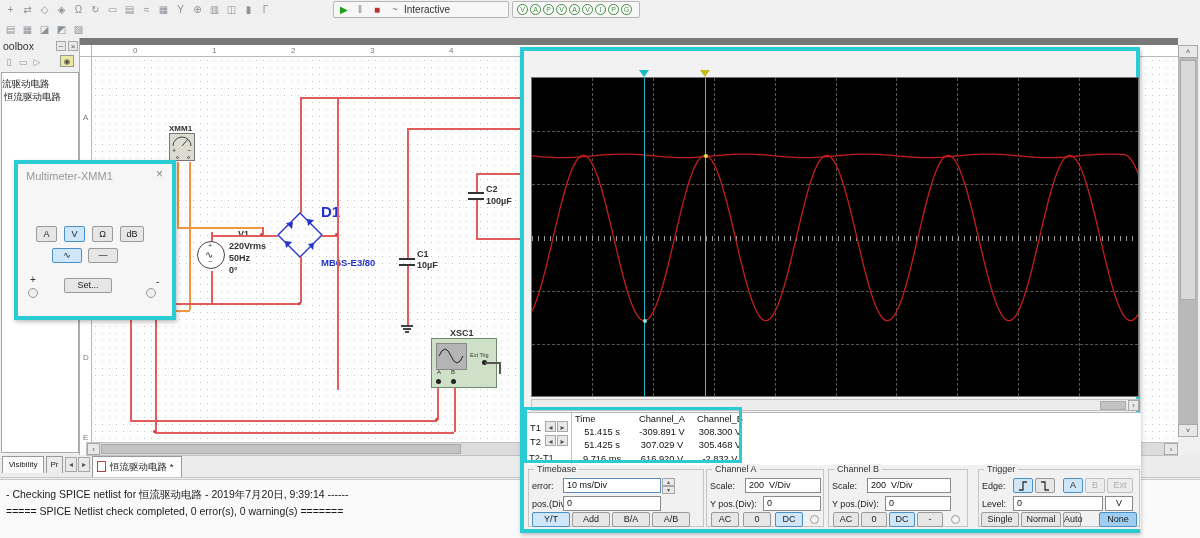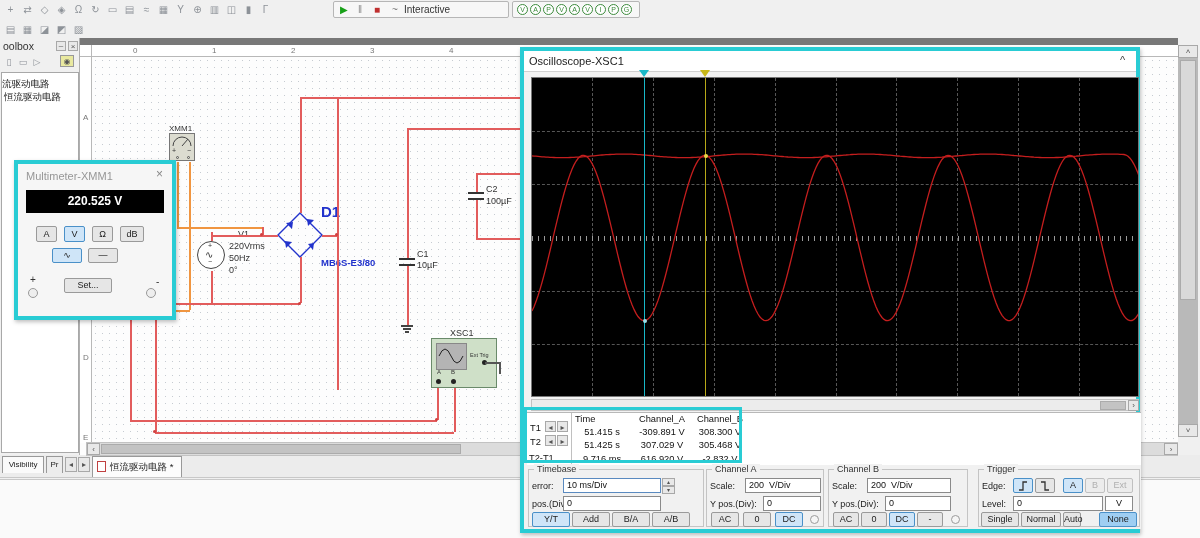--- a/index.html
+++ b/index.html
@@ -13,21 +13,21 @@
     line-height:15px;font-size:10px;color:#8d9298;border:1px solid transparent}
   .grpbox{position:absolute;border:1px solid #b6b6b6;background:#f7f7f7;border-radius:2px}
   .probe{display:inline-block;width:11px;height:11px;border:1px solid #3d8b3d;border-radius:50%;
     color:#3d8b3d;font-size:7px;line-height:10px;text-align:center;margin:2px 1px;background:#fff}
   
   .treeitem{display:block;white-space:nowrap;font-size:9.5px;line-height:13px;color:#222}
   
   #gridarea{background:#fdfdfd;background-image:radial-gradient(#c6cbd1 0.8px,transparent 0.9px);
     background-size:7px 7px}
   .wire{position:absolute}
-  .lbl{position:absolute;font-size:9px;font-weight:normal;color:#333;white-space:nowrap}
+  .lbl{position:absolute;font-size:9px;font-weight:bold;color:#333;white-space:nowrap}
   .lblb{position:absolute;font-size:9px;font-weight:bold;color:#2233cc;white-space:nowrap}
   .dot{position:absolute;width:3px;height:3px;background:#d04040;border-radius:50%}
   .ruler{position:absolute;background:#fff;border:0 solid #b8b8b8;color:#777;font-size:8px}
   
   .cyanwin{position:absolute;border:4px solid #29ccd4;background:#f2f2f2;box-shadow:1px 2px 4px rgba(0,0,0,.25)}
   .btn{position:absolute;background:#e6e6e6;border:1px solid #9a9a9a;border-radius:2px;
     font-size:9px;text-align:center;color:#222;line-height:13px;height:15px}
   .btn.sel{background:#cfe5f8;border-color:#4a90c8}
   .btn.dis{color:#b0b0b0;background:#ececec;border-color:#c0c0c0}
   .inp{position:absolute;background:#fff;border:1px solid #8a8a8a;font-size:9px;
@@ -217,46 +217,41 @@
     <span class="arrbtn" style="left:1077px;top:0;width:14px;height:12px;line-height:11px">›</span>
   </div>
 
   <div class="abs" style="left:1178px;top:45px;width:20px;height:392px;background:#b9b9b9">
     <span class="arrbtn" style="left:0;top:0;width:20px;height:13px;line-height:12px">˄</span>
     <span class="thumb" style="left:2px;top:15px;width:16px;height:240px;background:#d9d9d9"></span>
     <span class="arrbtn" style="left:0;top:379px;width:20px;height:13px;line-height:12px">˅</span>
   </div>
 
   <div class="abs" style="left:0;top:479px;width:1200px;height:59px;background:#fafafa;border-top:1px solid #c8c8c8">
+    <span class="abs" style="left:6px;top:8px;font-size:10.5px;color:#1a1a1a;white-space:nowrap">- Checking SPICE netlist for 恒流驱动电路 - 2019年7月20日, 9:39:14 ------</span>
+    <span class="abs" style="left:6px;top:25px;font-size:10.5px;color:#1a1a1a;white-space:nowrap">===== SPICE Netlist check completed, 0 error(s), 0 warning(s) =======</span>
   </div>
 
   <div class="cyanwin" style="left:14px;top:160px;width:162px;height:160px;z-index:15;background:#f6f6f6">
     <span style="position:absolute;left:8px;top:6px;font-size:11px;color:#979797">Multimeter-XMM1</span>
     <span style="position:absolute;left:138px;top:3px;font-size:12px;color:#888">×</span>
-    <div style="position:absolute;left:8px;top:26px;width:138px;height:23px;background:#000;color:#fff;font-size:12px;font-weight:bold;text-align:center;line-height:23px">
-      <span>220.525 V</span>
-    </div>
     <div class="btn" style="left:18px;top:62px;width:21px;height:16px;line-height:14px">A</div>
     <div class="btn sel" style="left:46px;top:62px;width:21px;height:16px;line-height:14px">V</div>
     <div class="btn" style="left:74px;top:62px;width:21px;height:16px;line-height:14px">Ω</div>
     <div class="btn" style="left:102px;top:62px;width:24px;height:16px;line-height:14px">dB</div>
     <div class="btn sel" style="left:34px;top:84px;width:30px;height:15px;line-height:12px">∿</div>
     <div class="btn" style="left:70px;top:84px;width:30px;height:15px;line-height:12px">—</div>
     <span style="position:absolute;left:12px;top:110px;font-size:10px;color:#333">+</span>
     <span style="position:absolute;left:138px;top:112px;font-size:10px;color:#333">-</span>
     <div class="btn" style="left:46px;top:114px;width:48px;height:15px;line-height:13px">Set...</div>
     <span style="position:absolute;left:10px;top:124px;width:10px;height:10px;border:1px solid #999;border-radius:50%;background:#eee"></span>
     <span style="position:absolute;left:128px;top:124px;width:10px;height:10px;border:1px solid #999;border-radius:50%;background:#eee"></span>
   </div>
 
   <div class="cyanwin" id="scopewin" style="left:520px;top:47px;width:620px;height:486px;z-index:20">
-    <div style="position:absolute;left:0;top:0;width:612px;height:21px;background:#fff;border-bottom:1px solid #d0d0d0">
-      <span style="position:absolute;left:5px;top:4px;font-size:11px;color:#222">Oscilloscope-XSC1</span>
-      <span style="position:absolute;left:596px;top:3px;font-size:11px;color:#444">^</span>
-    </div>
 
     <div class="tri" id="tri1" style="border-top: 7px solid rgb(24, 184, 200); top: 19px; left: 115.2px;"></div>
     <div class="tri" id="tri2" style="border-top: 7px solid rgb(200, 184, 24); top: 19px; left: 176px;"></div>
 
     <div id="screen" style="position:absolute;left:7px;top:26px;width:608px;height:320px;background:#000;border:1px solid #777;overflow:hidden">
       <div id="grid" style="position:absolute;left:0;top:0;width:100%;height:100%">
           <div style="position: absolute; left: 60px; top: 0px; width: 0px; height: 100%; border-left: 1px dashed rgb(86, 86, 86);"></div>
           <div style="position: absolute; left: 121px; top: 0px; width: 0px; height: 100%; border-left: 1px dashed rgb(86, 86, 86);"></div>
           <div style="position: absolute; left: 182px; top: 0px; width: 0px; height: 100%; border-left: 1px dashed rgb(86, 86, 86);"></div>
           <div style="position: absolute; left: 243px; top: 0px; width: 0px; height: 100%; border-left: 1px dashed rgb(86, 86, 86);"></div>

